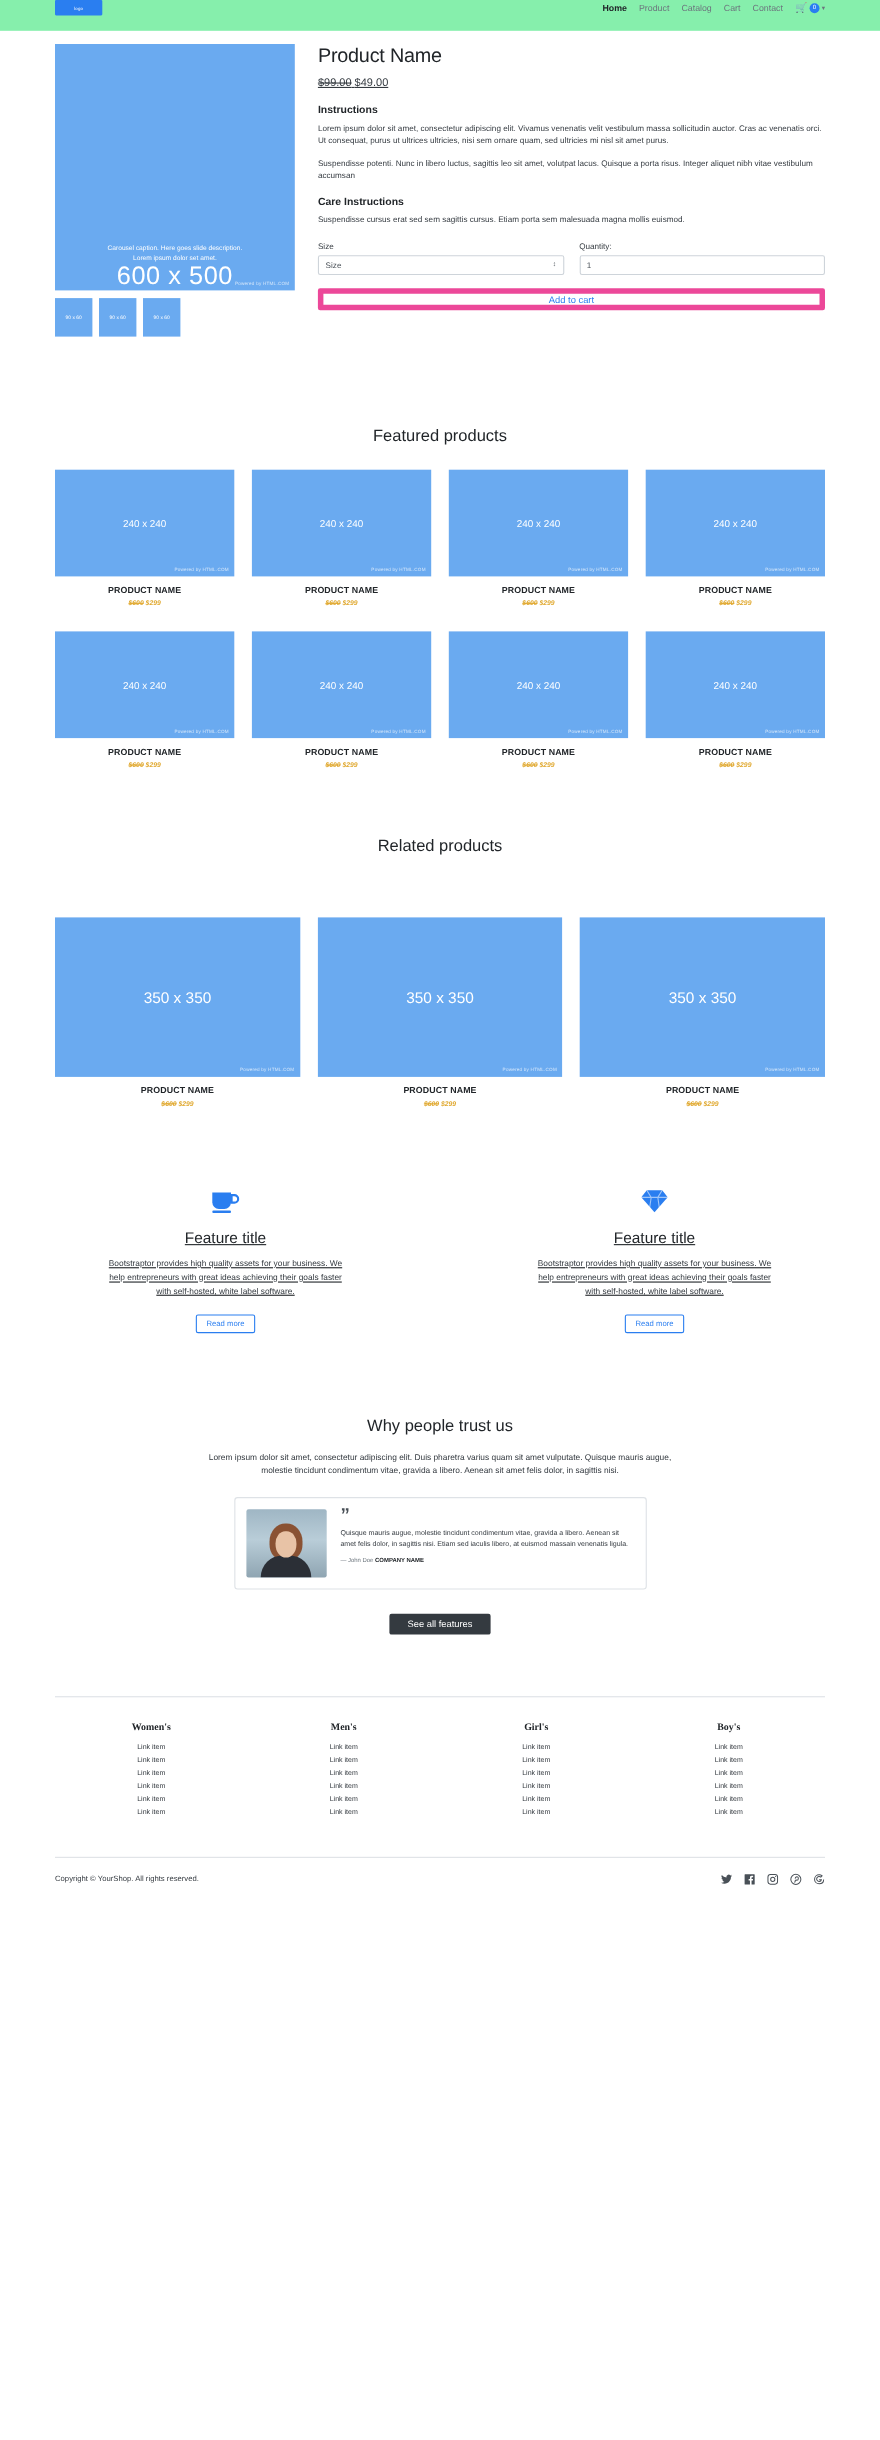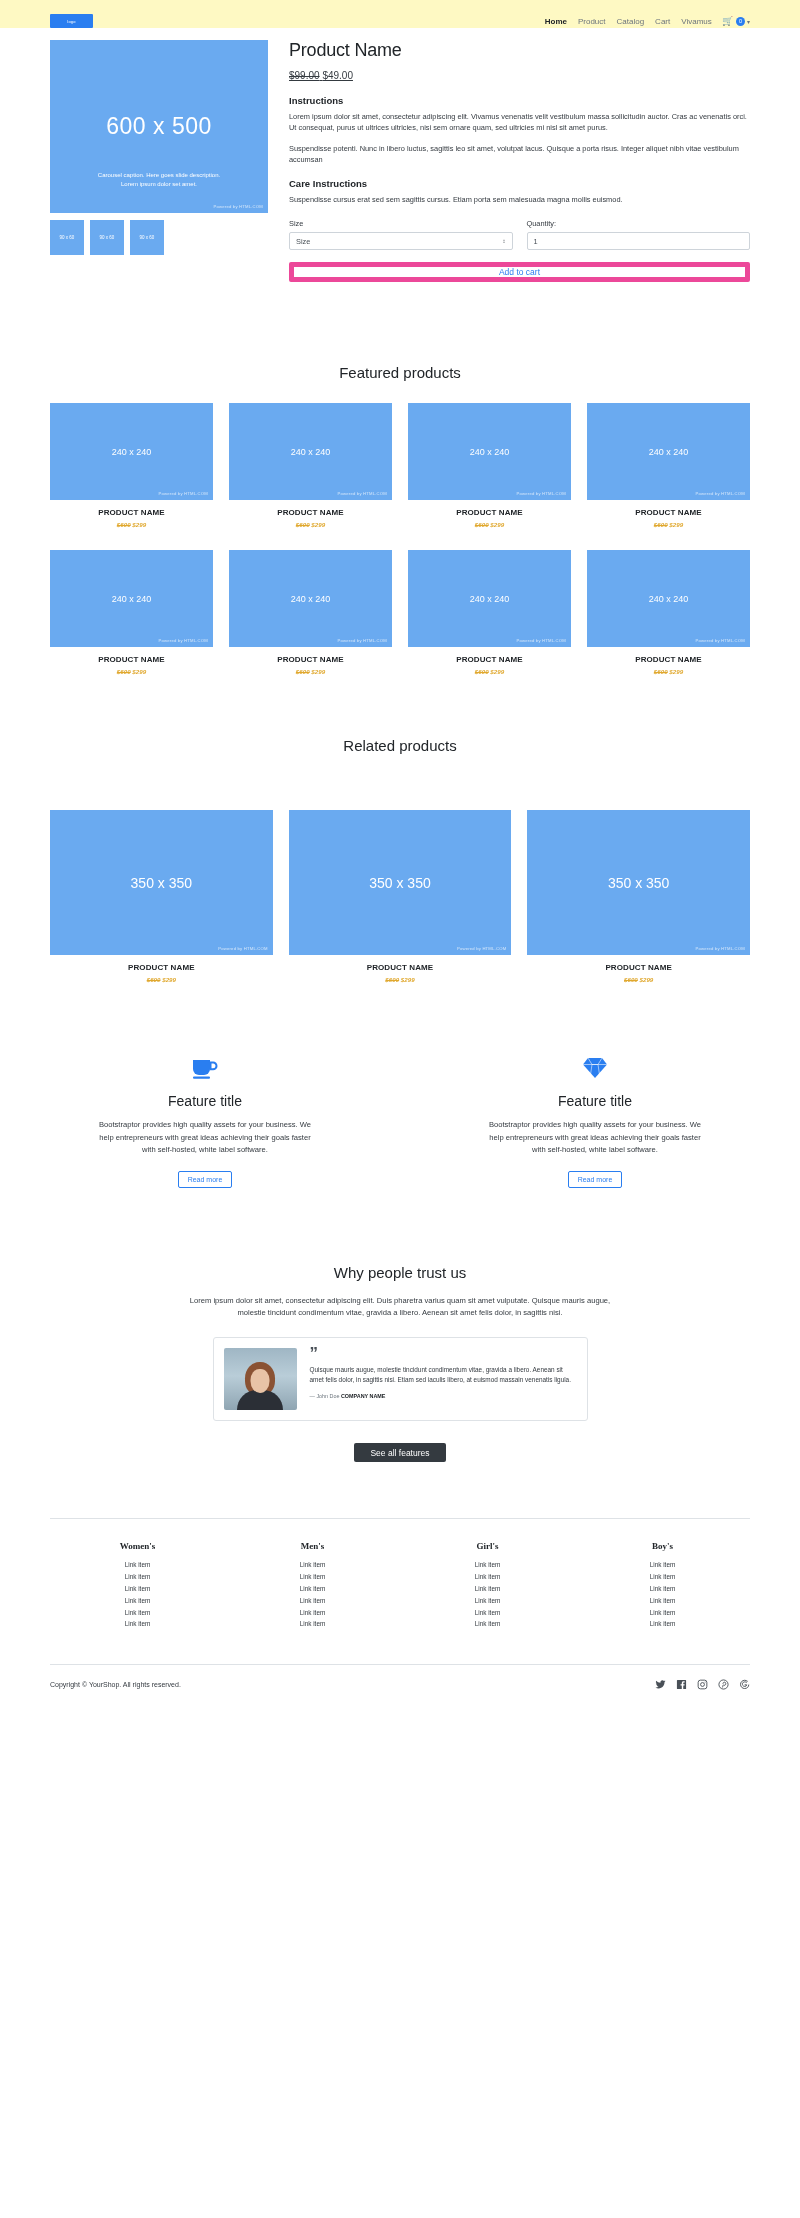--- a/index.html
+++ b/index.html
@@ -10,23 +10,23 @@
     background:#ffffff;
     color:#212529;
     font-size:11px;
     -webkit-font-smoothing:antialiased;
   }
   .container { width:700px; margin:0 auto; }
   
   .navbar {
     height:28px;
     display:flex;
-    align-items:flex-end;
+    align-items:flex-start;
     padding:0;
-    background:#fef9c3;
+    background:#86efac;
   }
   .nav-inner { width:700px; margin:0 auto; display:flex; align-items:center; justify-content:space-between; }
   .logo-box {
     width:43px; height:14px; background:#2a7ef0; border-radius:1px;
     display:flex; align-items:center; justify-content:center;
     color:#fff; font-size:4px; letter-spacing:.2px;
   }
   .nav-links { display:flex; align-items:center; gap:11px; }
   .nav-link { font-size:8px; color:#6c757d; text-decoration:none; white-space:nowrap; }
   .nav-link.active { color:#212529; font-weight:bold; }
@@ -36,22 +36,22 @@
     background:#2a7ef0; color:#fff; border-radius:50%;
     width:9px; height:9px; font-size:5.5px;
     display:flex; align-items:center; justify-content:center;
   }
   .caret { font-size:6px; color:#6c757d; }
 
   
   .hero { display:flex; gap:21px; margin-top:12px; }
   .hero-left { width:218px; }
   .carousel {
-    width:218px; height:173px; background:#6aaaf0;
-    position:relative; display:flex; align-items:center; justify-content:center;
+    width:218px; height:224px; background:#6aaaf0;
+    position:relative; display:flex; align-items:flex-end; justify-content:center;
     color:#fff;
   }
   .carousel-size { font-size:23px; font-weight:400; letter-spacing:.5px; }
   .carousel-caption {
     position:absolute; left:0; right:0; bottom:24px;
     text-align:center; font-size:6px; line-height:1.5; color:#ffffff;
   }
   .powered {
     position:absolute; right:5px; bottom:4px;
     font-size:4.2px; color:rgba(255,255,255,.72); letter-spacing:.2px;
@@ -102,21 +102,21 @@
   .card-img .powered { font-size:4.2px; }
   .card-name {
     text-align:center; font-size:8px; font-weight:bold; color:#212529;
     margin-top:8px; letter-spacing:.1px;
   }
   .card-price { text-align:center; font-size:6.2px; color:#e0a82e; font-style:italic; font-weight:bold; margin-top:4px; }
   .card-price s { text-decoration:line-through; }
   .grid-gap { height:22px; }
 
   
-  .features { display:grid; grid-template-columns:1fr 1fr; gap:80px; margin-top:70px; }
+  .features { display:grid; grid-template-columns:1fr 1fr; gap:80px; margin-top:70px;text-decoration:underline; }
   .feature { text-align:center; }
   .feature-icon { color:#2a7ef0; height:30px; display:flex; align-items:center; justify-content:center; }
   .feature-title { font-size:14px; font-weight:400; color:#212529; margin:10px 0 10px; }
   .feature-text { font-size:7.6px; line-height:1.65; color:#343a40; margin:0 auto 14px; max-width:215px; }
   .btn-outline {
     display:inline-flex; align-items:center; justify-content:center;
     border:1px solid #2a7ef0; color:#2a7ef0; background:#fff;
     border-radius:2px; font-size:7px; padding:4px 9px; cursor:pointer;
   }
 
@@ -176,21 +176,21 @@
 <div class="navbar">
   <div class="nav-inner">
     <div class="logo-box">
       <span>logo</span>
     </div>
     <div class="nav-links">
       <a class="nav-link active" href="#">Home</a>
       <a class="nav-link" href="#">Product</a>
       <a class="nav-link" href="#">Catalog</a>
       <a class="nav-link" href="#">Cart</a>
-      <a class="nav-link" href="#">Vivamus</a>
+      <a class="nav-link" href="#">Contact</a>
       <div class="cart-wrap">
         <span class="cart-icon">🛒</span>
         <span class="cart-badge">0</span>
         <span class="caret">▾</span>
       </div>
     </div>
   </div>
 </div>
 
 <div class="container">

